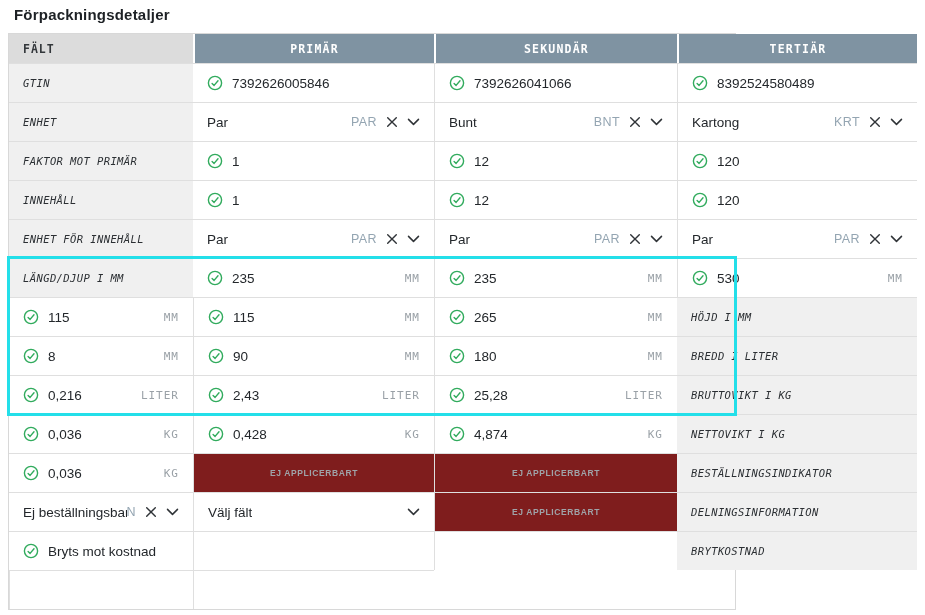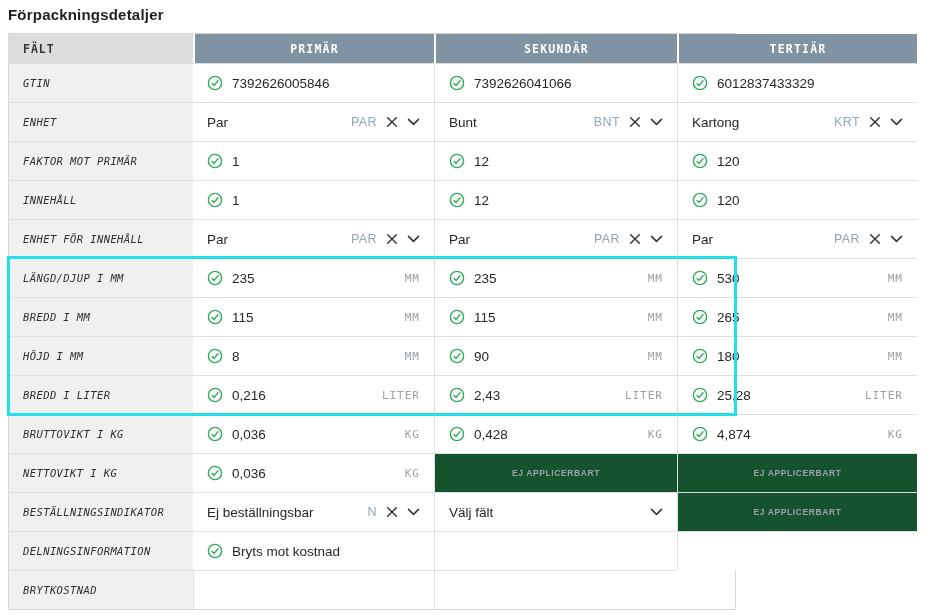--- a/index.html
+++ b/index.html
@@ -5,21 +5,21 @@
   :root{
     --header-bg:#7f93a2; --header-text:#ffffff;
     --field-header-bg:#dcdcdc; --label-bg:#f0f0f0;
     --green:#31ab5d; --cyan:#23dfe9;
     --code:#94a5b2; --unit:#9aa1a7; --na:#9fa3a8;
     --border:#dfdfdf; --outer:#d8d8d8; --text:#23272b;
   }
   *{box-sizing:border-box;margin:0;padding:0;}
   html,body{width:925px;height:615px;background:#ffffff;overflow:hidden;
     font-family:"Liberation Sans",sans-serif;}
-  .page-title{position:absolute;left:8px;top:6px;font-size:15px;font-weight:bold;
+  .page-title{position:absolute;left:14px;top:6px;font-size:15px;font-weight:bold;
     color:#1d2125;letter-spacing:.2px;}
   .table-wrap{position:absolute;left:8px;top:33px;width:728px;}
   .grid{display:grid;grid-template-columns:184px 241px 243px 240px;
     grid-template-rows:29px;grid-auto-rows:39px;
     border:1px solid var(--outer);background:#fff;position:relative;}
   .hcell{display:flex;align-items:center;justify-content:center;
     background:var(--header-bg);color:var(--header-text);
     font-family:"DejaVu Sans Mono",monospace;font-size:11.5px;font-weight:bold;
     letter-spacing:1.2px;border-left:2px solid #ffffff;}
   .hcell.field{background:var(--field-header-bg);color:#33373b;
@@ -31,21 +31,21 @@
     font-family:"DejaVu Sans Mono",monospace;font-size:10.5px;color:#2b2f33;
     letter-spacing:.4px;font-style:italic;}
   .check-icon{display:inline-flex;color:var(--green);flex:0 0 auto;margin-right:9px;}
   .val{font-size:13.5px;color:var(--text);white-space:nowrap;overflow:hidden;}
   .unit{margin-left:auto;font-family:"DejaVu Sans Mono",monospace;font-size:11px;
     color:var(--unit);letter-spacing:1px;padding-left:6px;}
   .code{margin-left:auto;font-size:12.5px;color:var(--code);letter-spacing:.4px;}
   .icon-btn{display:inline-flex;align-items:center;color:#2f3337;margin-left:9px;
     cursor:pointer;flex:0 0 auto;}
   .chev-only{margin-left:auto;}
-  .na-cell{justify-content:center;background:#14532d;}
+  .na-cell{justify-content:center;background:#7f1d1d;}
   .na-text{font-size:8.5px;font-weight:bold;color:var(--na);letter-spacing:.6px;}
   .highlight-box{position:absolute;left:-2px;width:calc(100% + 4px);
     border:3px solid var(--cyan);pointer-events:none;z-index:5;}
 </style>
 </head>
 <body>
 
 <h1 class="page-title">Förpackningsdetaljer</h1>
 
 <div class="table-wrap">
@@ -73,21 +73,21 @@
         </div>
         <div class="val">7392626041066</div>
       </div>
       <div class="cell c3">
         <div class="check-icon">
           <svg width="16" height="16" viewBox="0 0 16 16">
             <circle cx="8" cy="8" r="6.6" fill="none" stroke="currentColor" stroke-width="1.4"></circle>
             <path d="M5.1 8.4l2 2 3.9-4.6" fill="none" stroke="currentColor" stroke-width="1.4" stroke-linecap="round" stroke-linejoin="round"></path>
           </svg>
         </div>
-        <div class="val">6012837433329</div>
+        <div class="val">8392524580489</div>
       </div>
       <div class="cell label-cell">ENHET</div>
       <div class="cell c1">
         <div class="val">Par</div>
         <div class="code">PAR</div>
         <div class="icon-btn">
           <svg width="12" height="12" viewBox="0 0 12 12">
             <path d="M1.7 1.7l8.6 8.6M10.3 1.7l-8.6 8.6" stroke="currentColor" stroke-width="1.4" stroke-linecap="round"></path>
           </svg>
         </div>
@@ -248,21 +248,20 @@
       <div class="cell c3">
         <div class="check-icon">
           <svg width="16" height="16" viewBox="0 0 16 16">
             <circle cx="8" cy="8" r="6.6" fill="none" stroke="currentColor" stroke-width="1.4"></circle>
             <path d="M5.1 8.4l2 2 3.9-4.6" fill="none" stroke="currentColor" stroke-width="1.4" stroke-linecap="round" stroke-linejoin="round"></path>
           </svg>
         </div>
         <div class="val">530</div>
         <div class="unit">MM</div>
       </div>
-      <div class="cell label-cell">BREDD I MM</div>
       <div class="cell c1">
         <div class="check-icon">
           <svg width="16" height="16" viewBox="0 0 16 16">
             <circle cx="8" cy="8" r="6.6" fill="none" stroke="currentColor" stroke-width="1.4"></circle>
             <path d="M5.1 8.4l2 2 3.9-4.6" fill="none" stroke="currentColor" stroke-width="1.4" stroke-linecap="round" stroke-linejoin="round"></path>
           </svg>
         </div>
         <div class="val">115</div>
         <div class="unit">MM</div>
       </div>

